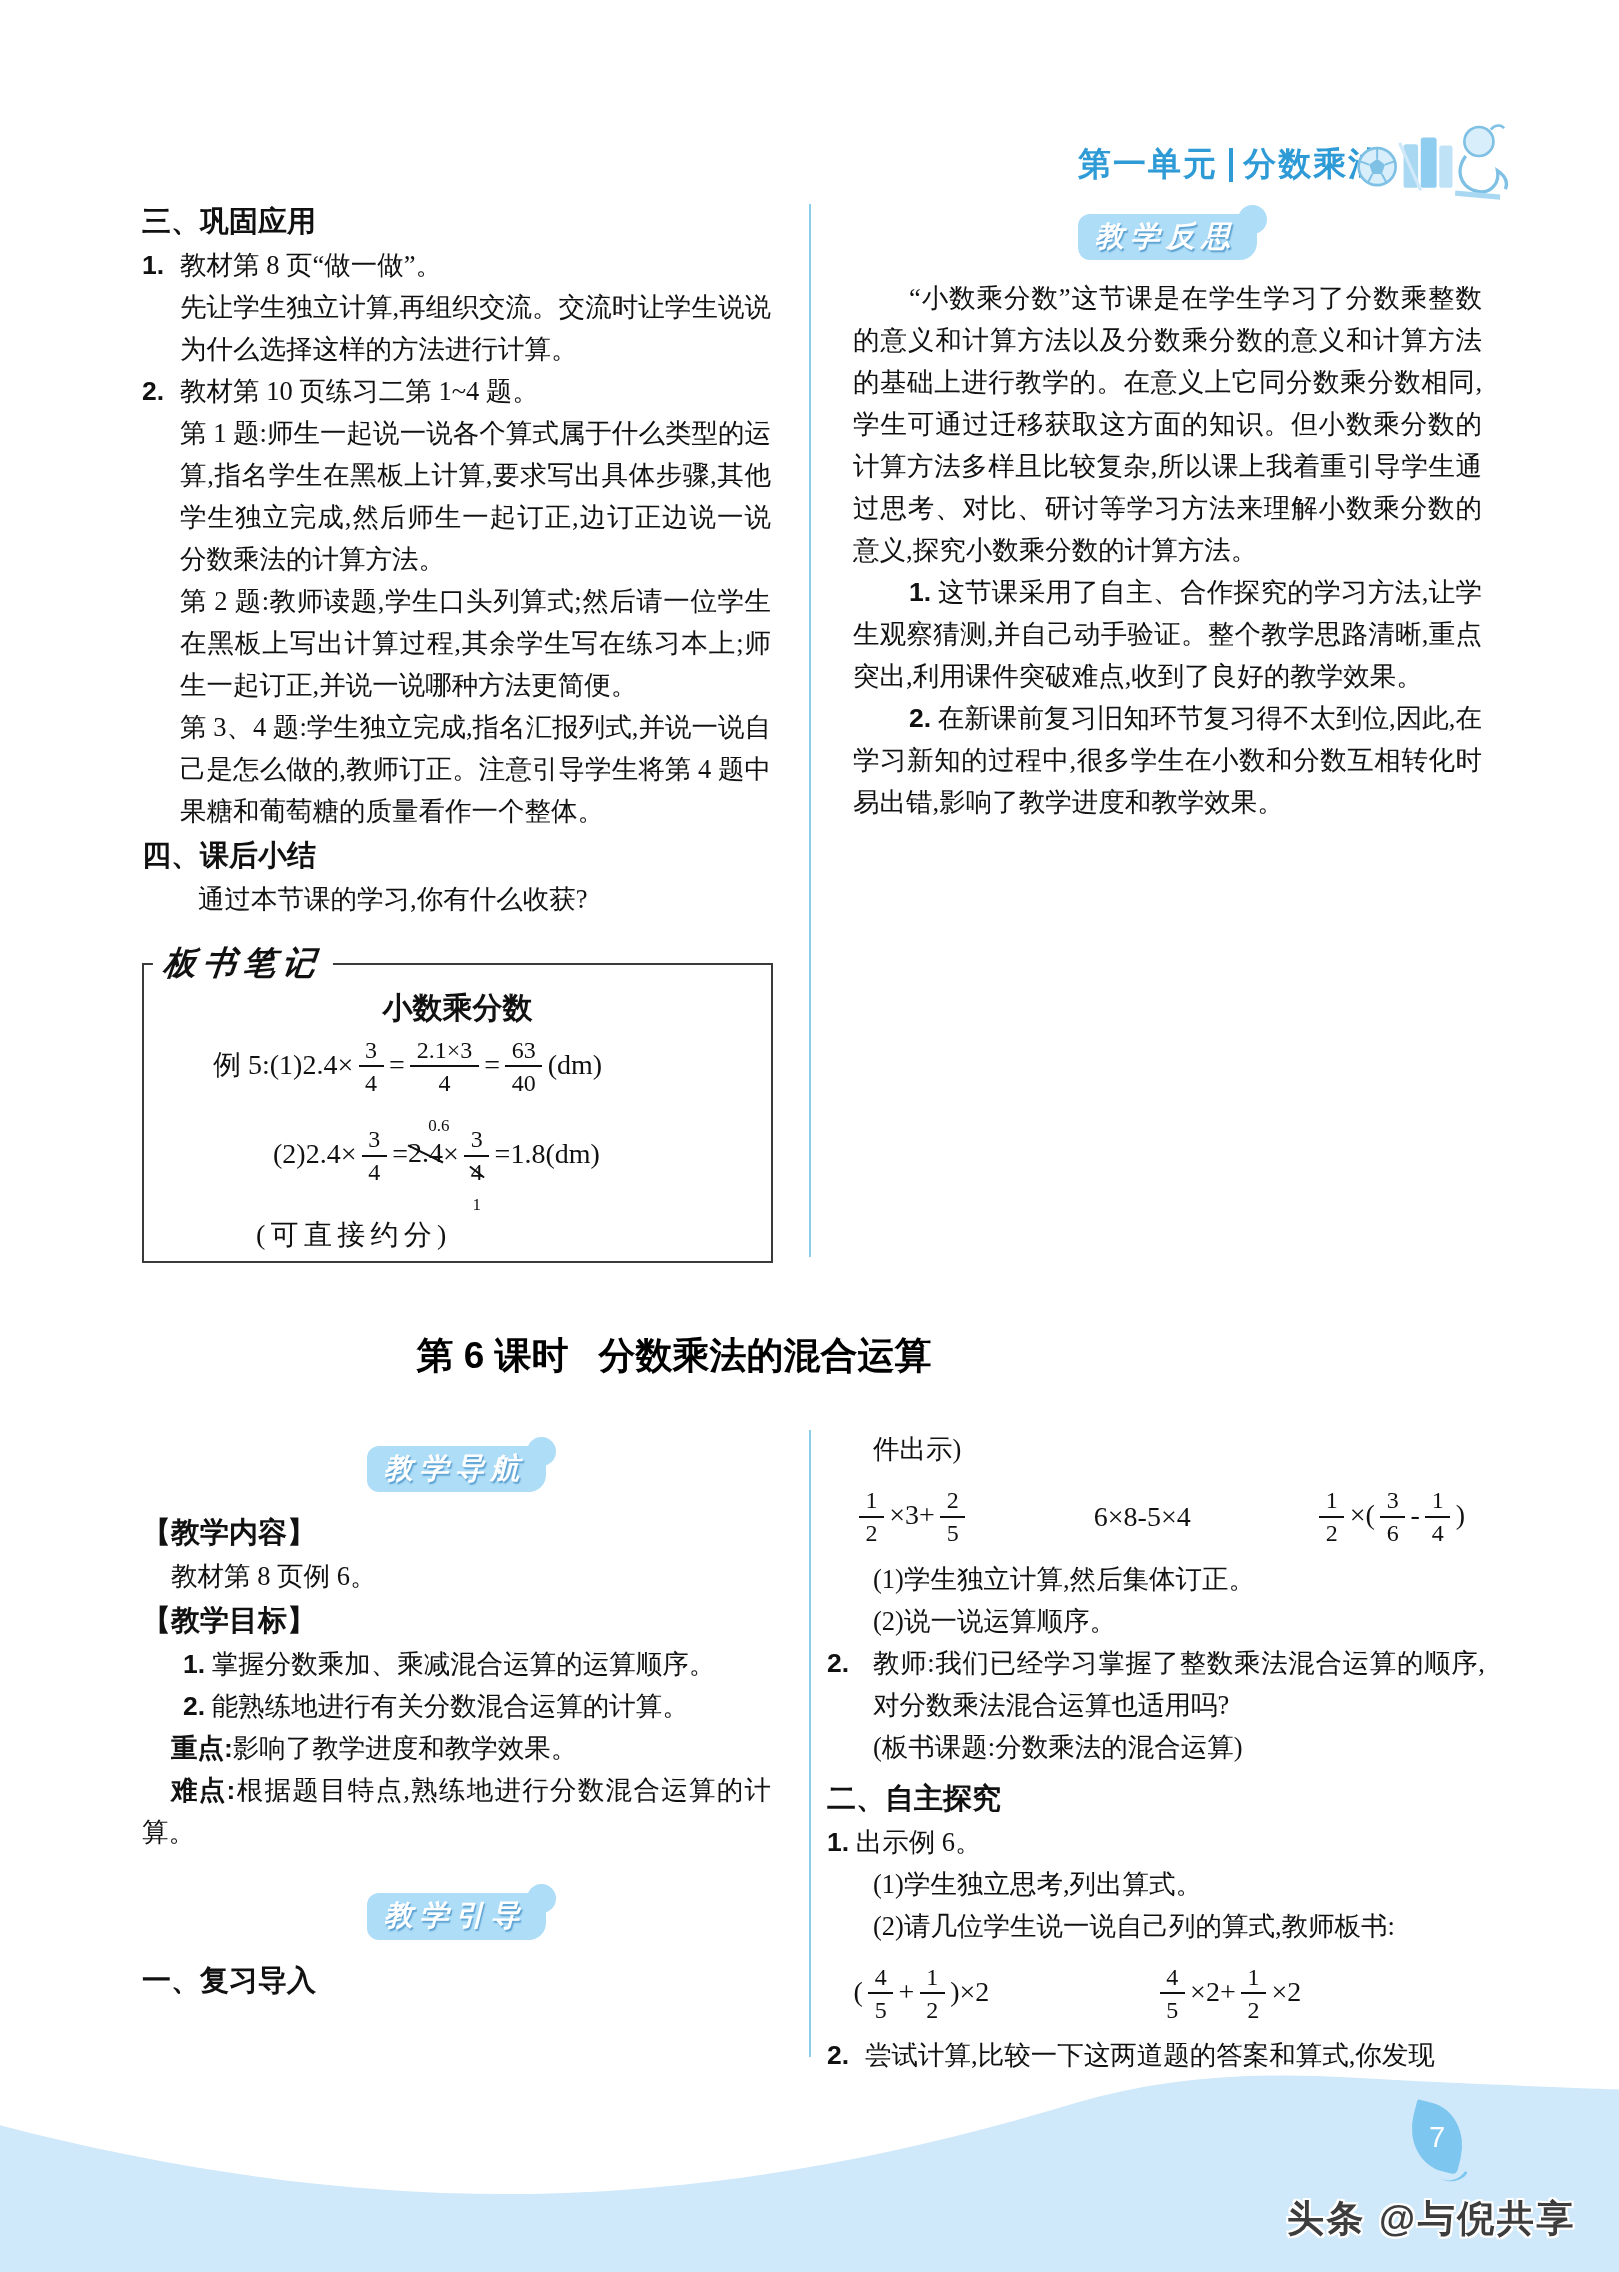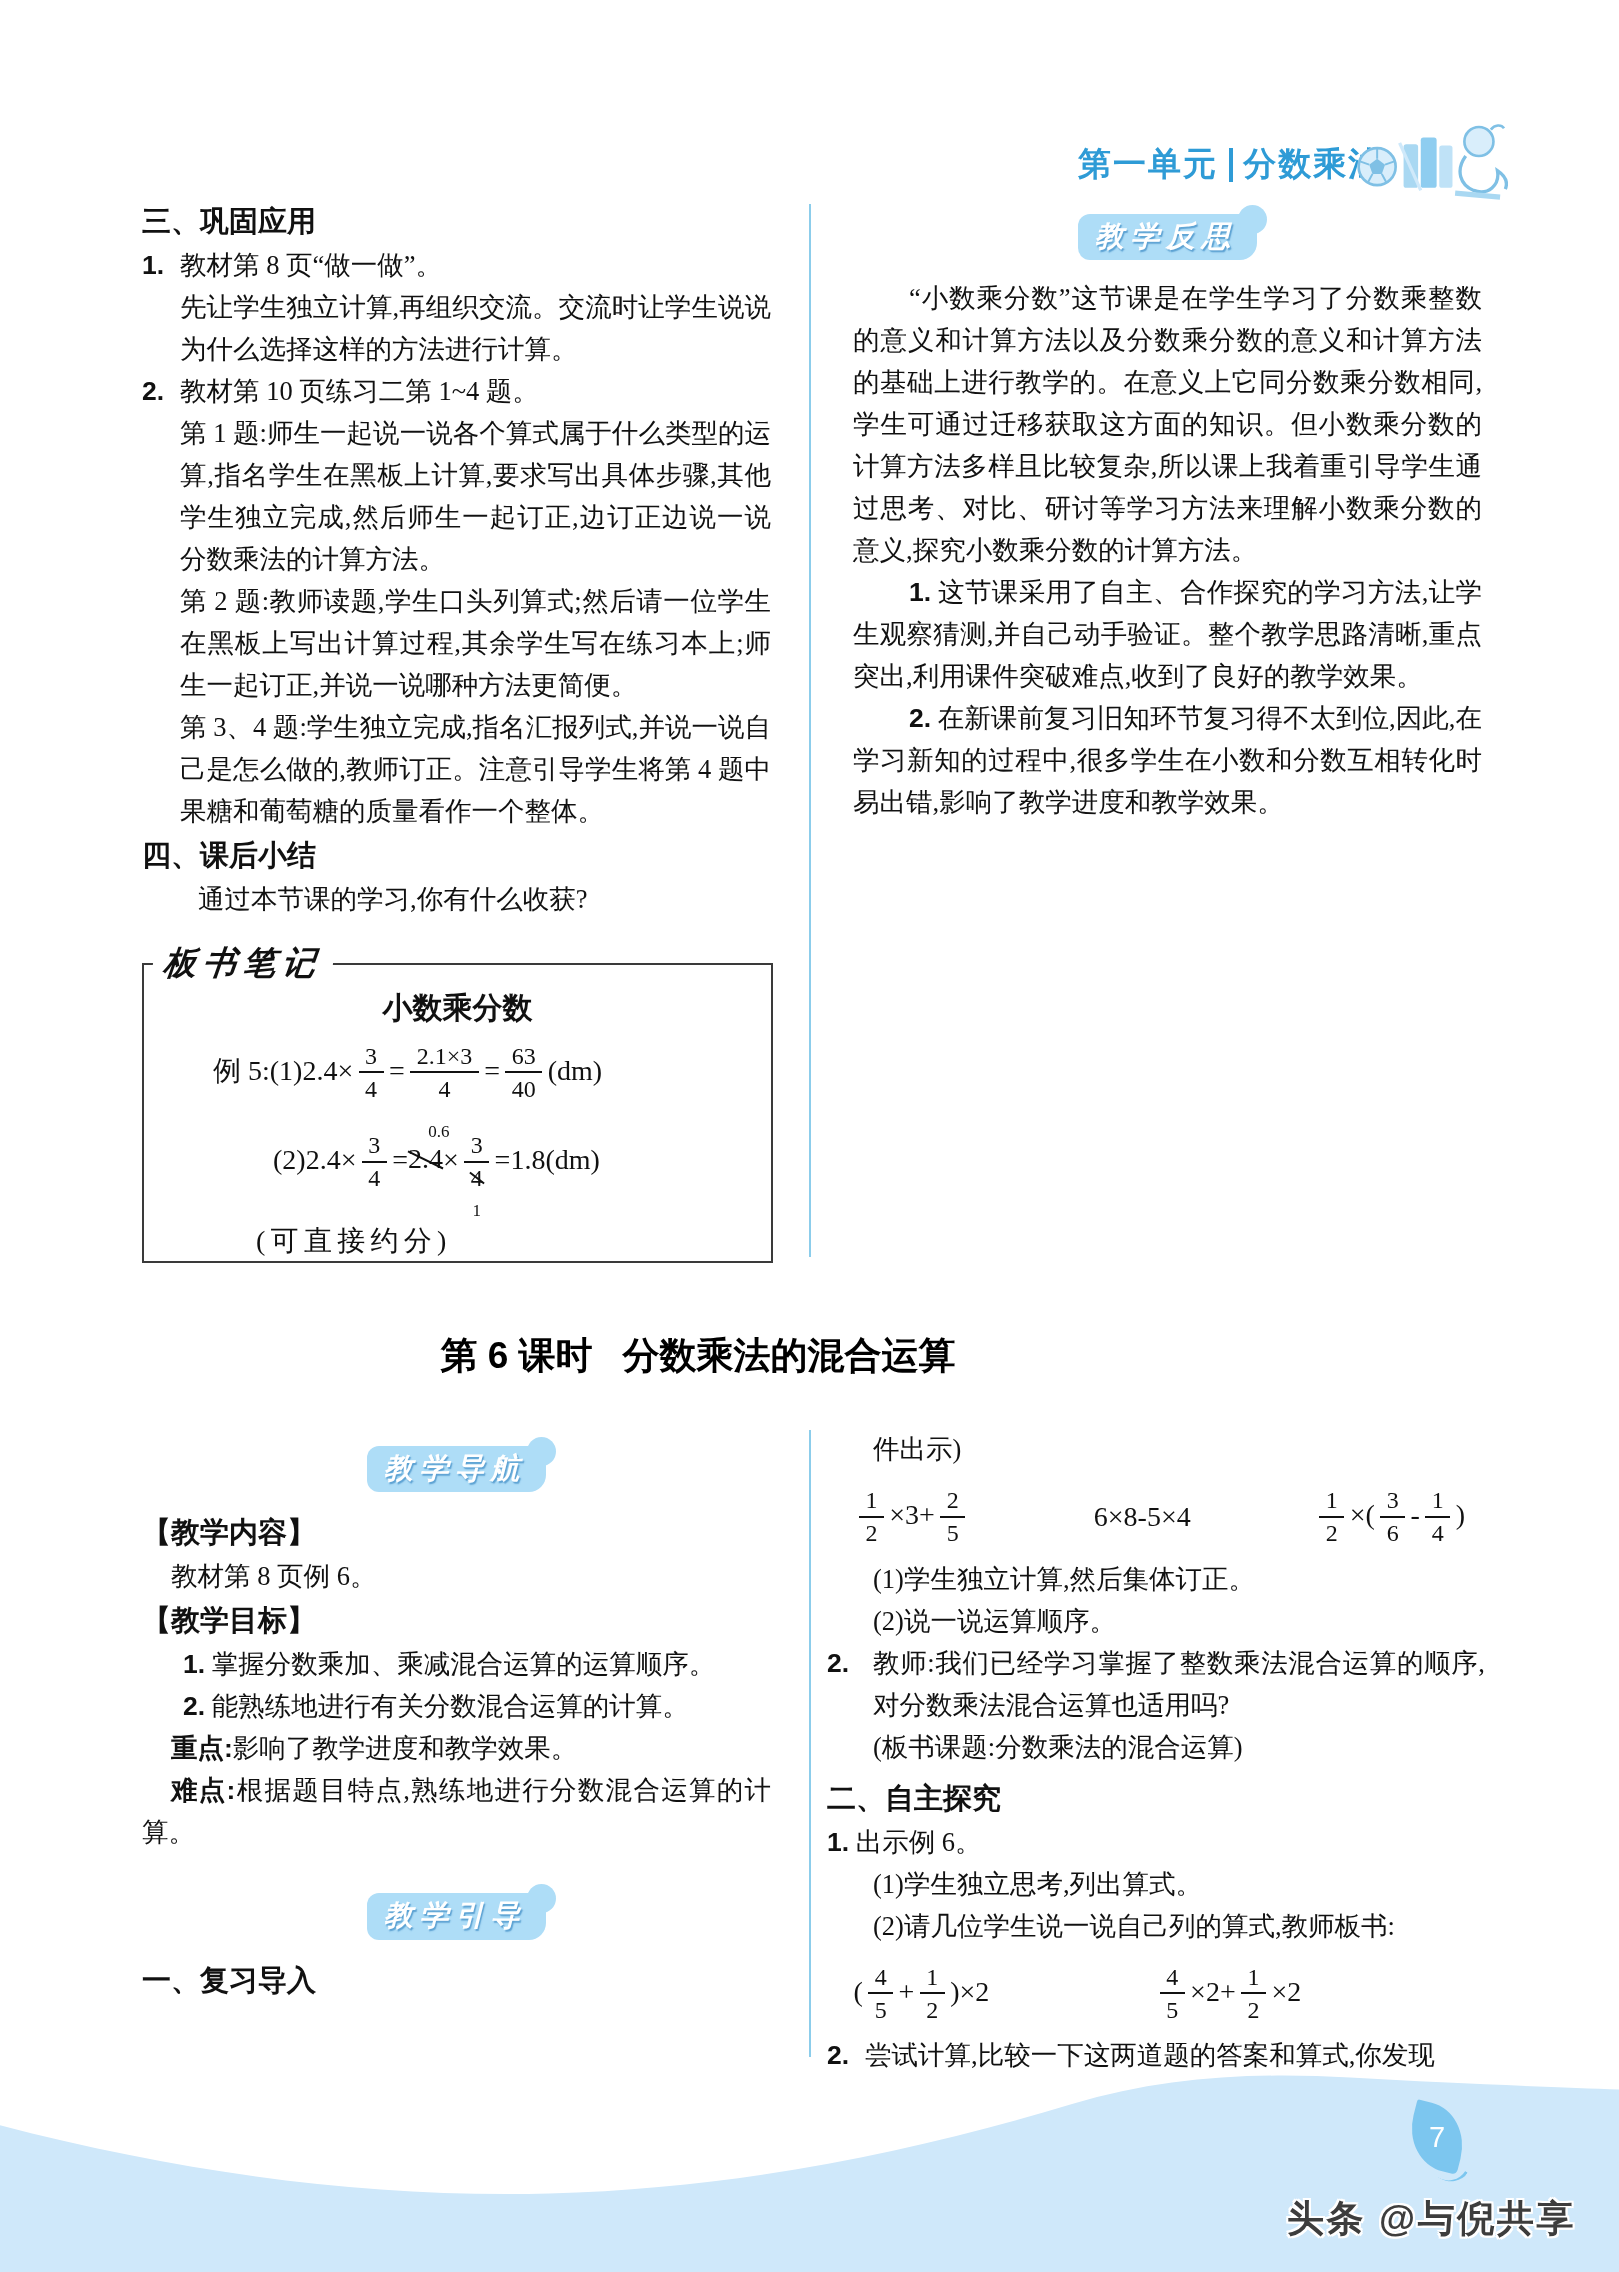--- a/index.html
+++ b/index.html
@@ -38,42 +38,42 @@
   .badge::after{content:"";position:absolute;right:-9.3px;top:-9.3px;width:29px;height:29px;
                 background:#aeddf7;border-radius:50%;}
   .badge-row{margin:4px 0 17px 0;text-align:center;}
   
   .board{position:absolute;left:142px;top:963px;width:627px;height:296px;border:2px solid #3a3a3a;background:#fff;}
   .board-label{position:absolute;top:-24px;left:9.3px;background:#fff;padding:0 10.6px;
                font-family:"Liberation Serif","DejaVu Serif",serif;font-weight:bold;font-style:italic;
                font-size:33px;letter-spacing:6.6px;color:#111;transform:skew(-6deg);}
   .board-title{margin-top:22.5px;text-align:center;font-family:"Liberation Sans","DejaVu Sans",sans-serif;
                font-weight:bold;font-size:30px;}
-  .mathline{font-size:28px;margin-top:14px;white-space:nowrap;}
+  .mathline{font-size:28px;margin-top:8px;white-space:nowrap;}
   .mathline .fr{vertical-align:middle;}
   .ml1{padding-left:69px;}
   .ml2{padding-left:129px;margin-top:29px;}
   .mlnote{padding-left:112px;margin-top:30px;font-size:28px;letter-spacing:5.3px;}
   
   .fr{display:inline-flex;flex-direction:column;align-items:center;margin:0 5.3px;
       font-size:24px;line-height:1.12;vertical-align:middle;}
   .fr .n{border-bottom:2px solid #111;padding:0 6.6px 2px;}
   .fr .d{padding:2.6px 6.6px 0;}
   .frx{position:relative;}
   .cancel{position:relative;display:inline-block;}
   .cancel::after{content:"";position:absolute;left:-6%;right:-6%;top:48%;
                  border-top:2px solid #111;transform:rotate(26deg);}
   .cab{position:absolute;top:-21px;left:58%;font-size:17px;font-style:normal;}
   .cx4{position:relative;display:inline-block;}
   .cx4::after{content:"";position:absolute;left:-20%;right:-30%;top:45%;
               border-top:2px solid #111;transform:rotate(38deg);}
   .cbl{position:absolute;bottom:-28px;left:50%;transform:translateX(-50%);font-size:17px;}
   
   .lesson{position:absolute;left:0;top:1331px;width:1348px;text-align:center;
-          font-family:"Liberation Sans","DejaVu Sans",sans-serif;font-weight:bold;font-size:37px;color:#000;margin-left:24px;}
+          font-family:"Liberation Sans","DejaVu Sans",sans-serif;font-weight:bold;font-size:37px;color:#000;}
   .lesson .gap{display:inline-block;width:30px;}
   
   .exprow{display:flex;align-items:center;margin:17px 0 10.6px 0;font-size:28px;}
   .exprow1 .e{margin-right:0;}
   .exprow1{justify-content:space-between;padding:0 20px 0 26.5px;}
   .exprow2{padding-left:26.5px;}
   .exprow2 .e + .e{margin-left:165px;}
   
   .wave{position:absolute;left:0;top:2008px;width:1620px;height:265px;}
   .leaf{position:absolute;left:1409px;top:2105px;width:56px;height:64px;background:#7cc6ef;

